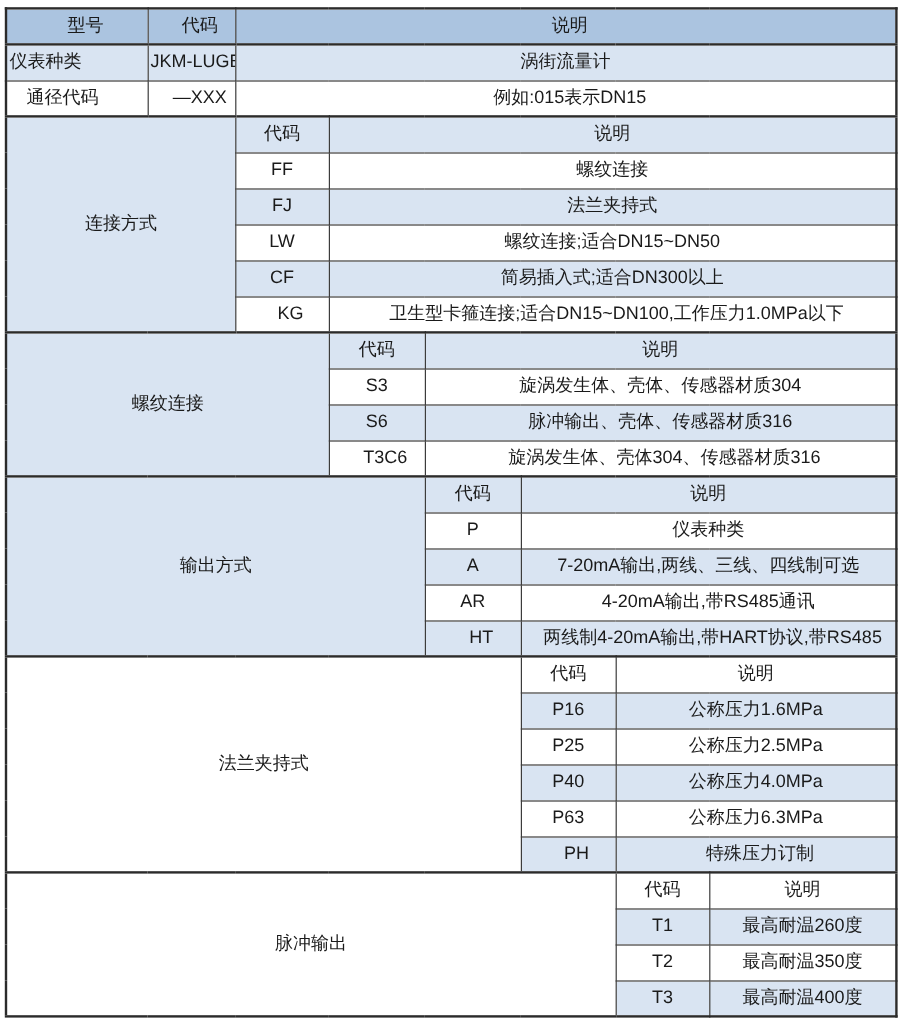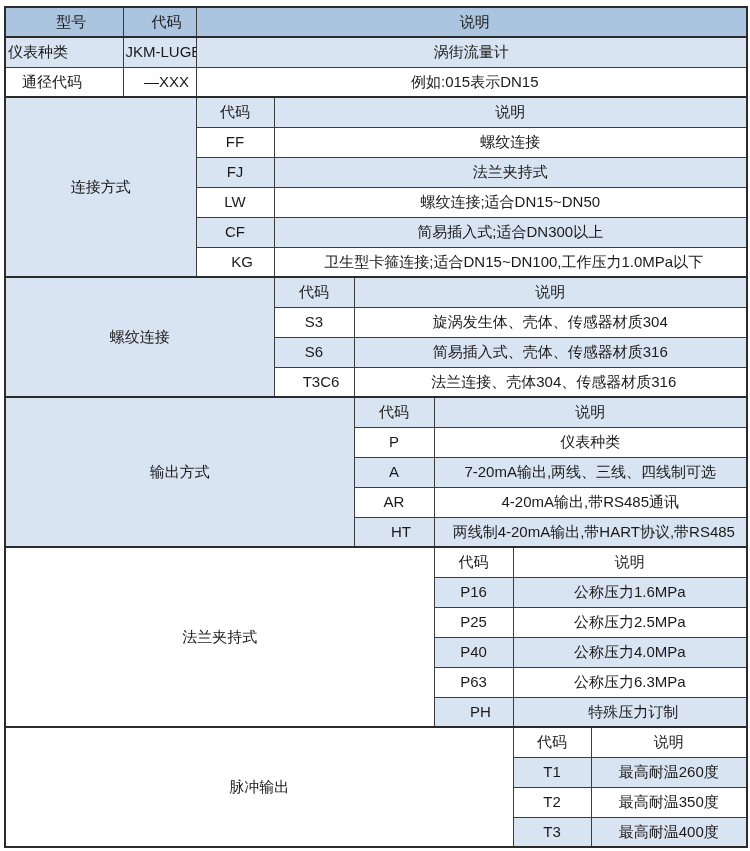--- a/index.html
+++ b/index.html
@@ -111,25 +111,25 @@
     <td class="slbl" rowspan="4" colspan="3">螺纹连接</td>
     <td class="c">代码</td>
     <td class="l" colspan="4">说明</td>
   </tr>
   <tr class="w">
     <td class="c">S3</td>
     <td class="l" colspan="4">旋涡发生体、壳体、传感器材质304</td>
   </tr>
   <tr class="b">
     <td class="c">S6</td>
-    <td class="l" colspan="4">简易插入式、壳体、传感器材质316</td>
+    <td class="l" colspan="4">脉冲输出、壳体、传感器材质316</td>
   </tr>
   <tr class="w sec-end">
     <td class="c">T3C6</td>
-    <td class="l" colspan="4">法兰连接、壳体304、传感器材质316</td>
+    <td class="l" colspan="4">旋涡发生体、壳体304、传感器材质316</td>
   </tr>
 
   <tr class="b">
     <td class="slbl" rowspan="5" colspan="4">输出方式</td>
     <td class="c">代码</td>
     <td class="l" colspan="3">说明</td>
   </tr>
   <tr class="w">
     <td class="c">P</td>
     <td class="l" colspan="3">仪表种类</td>

